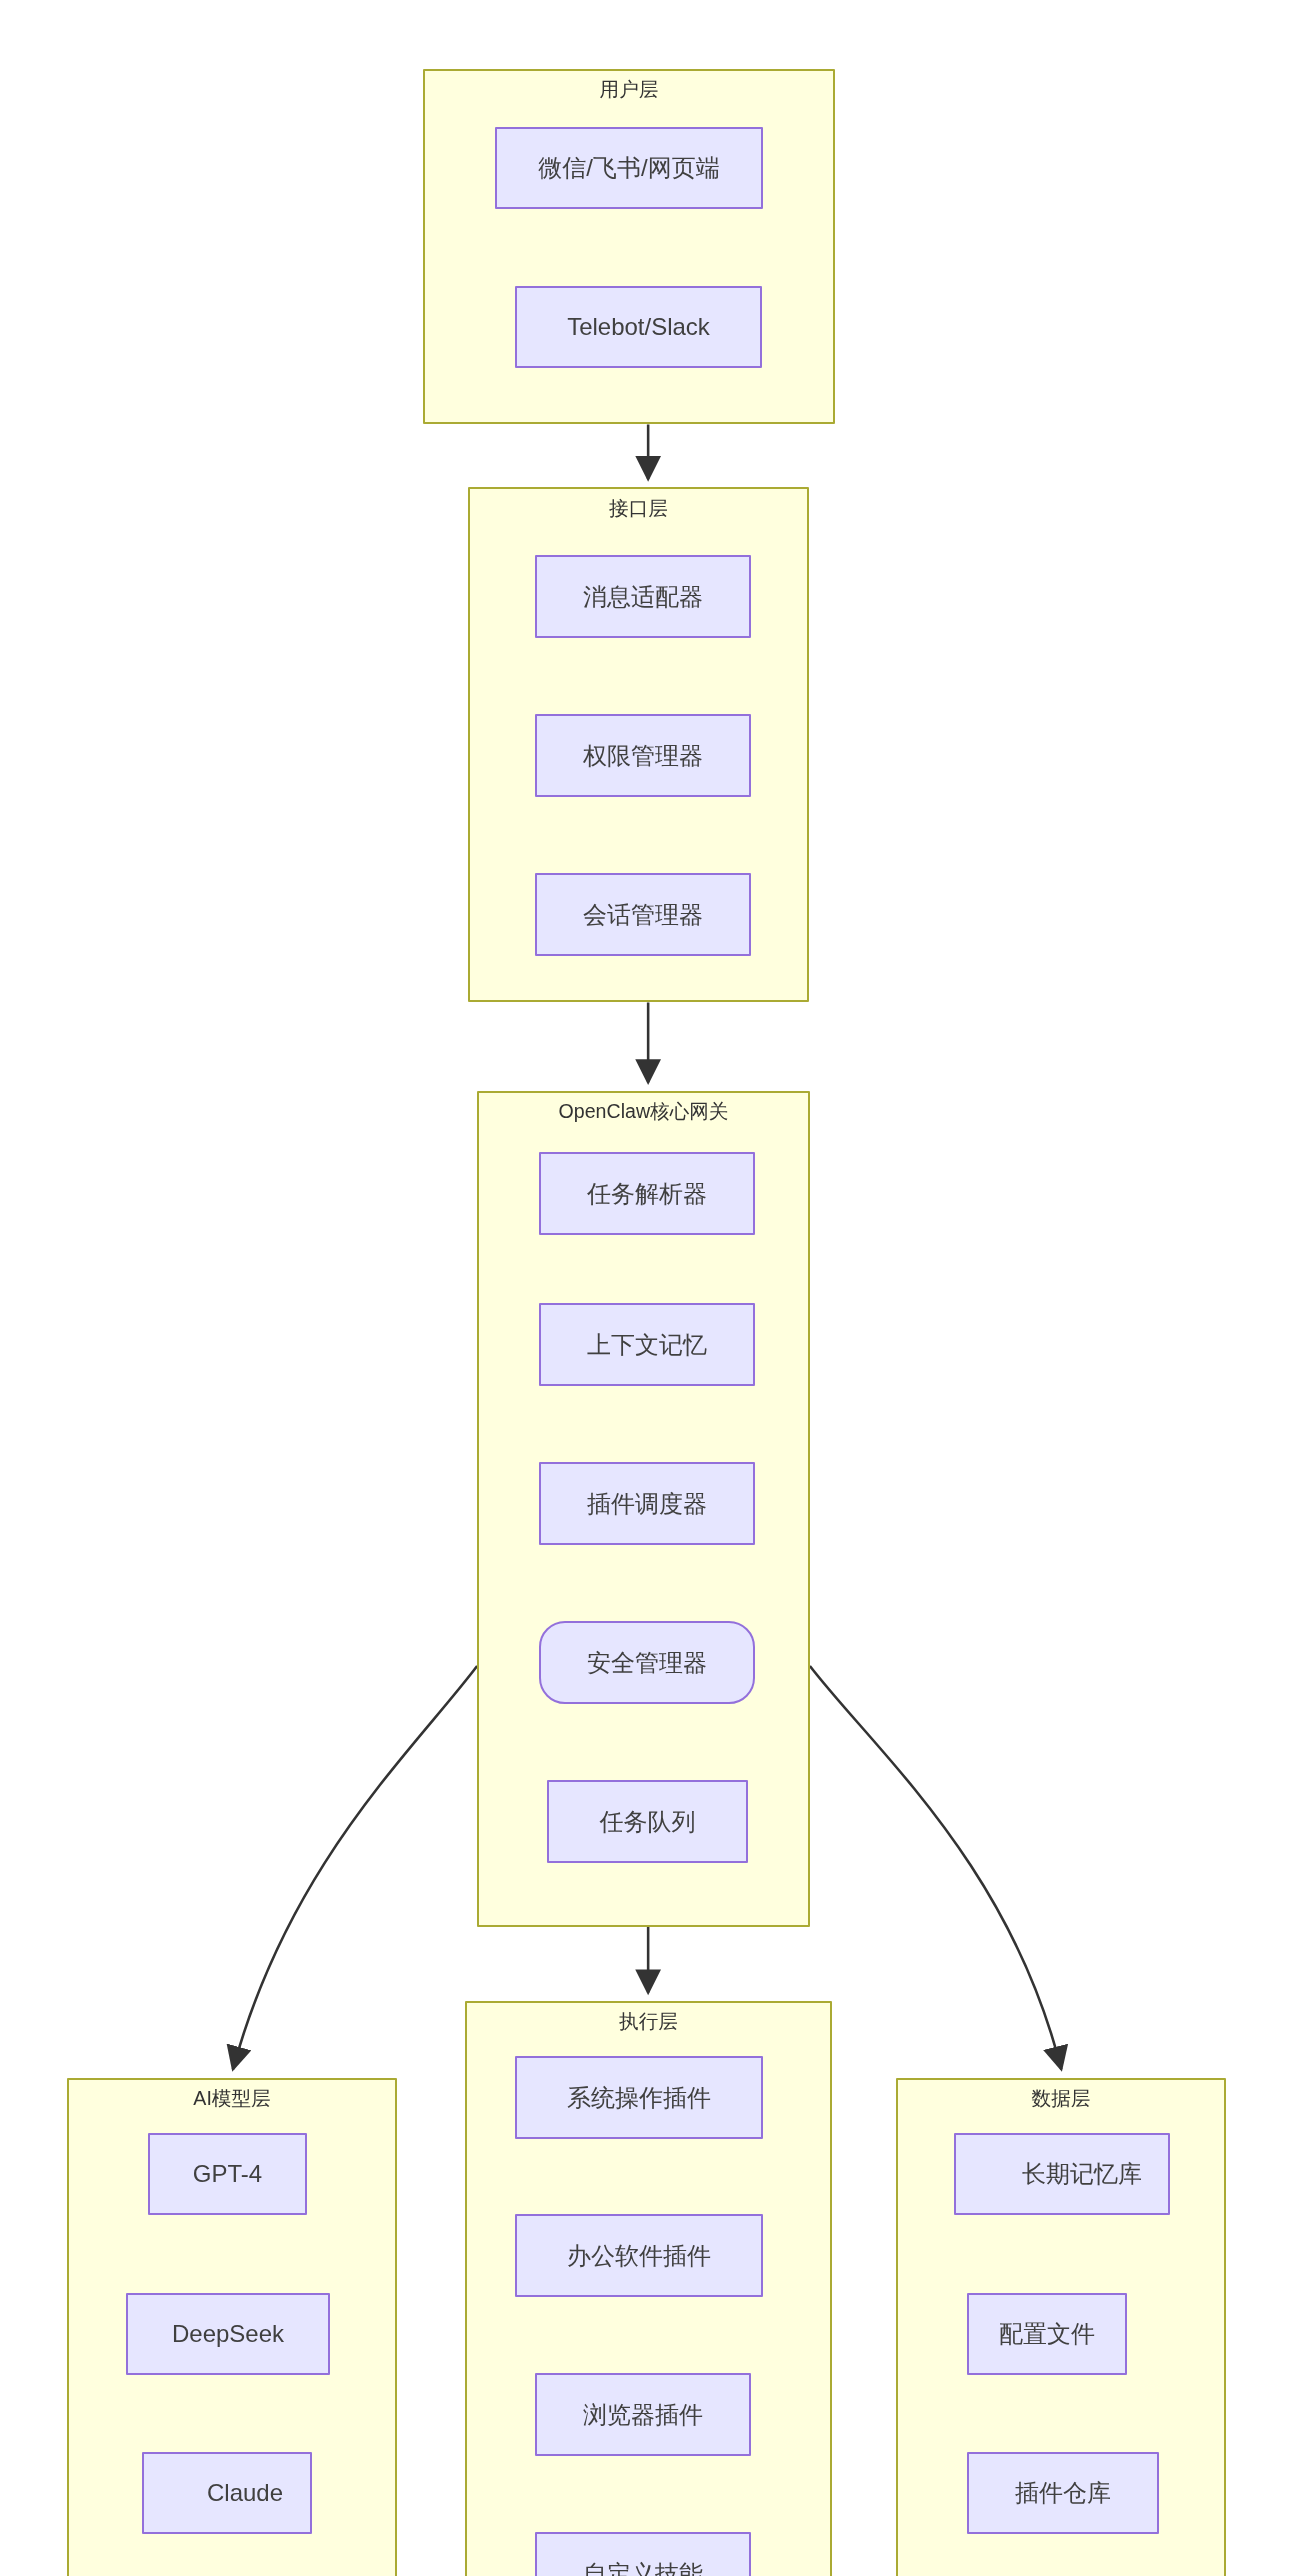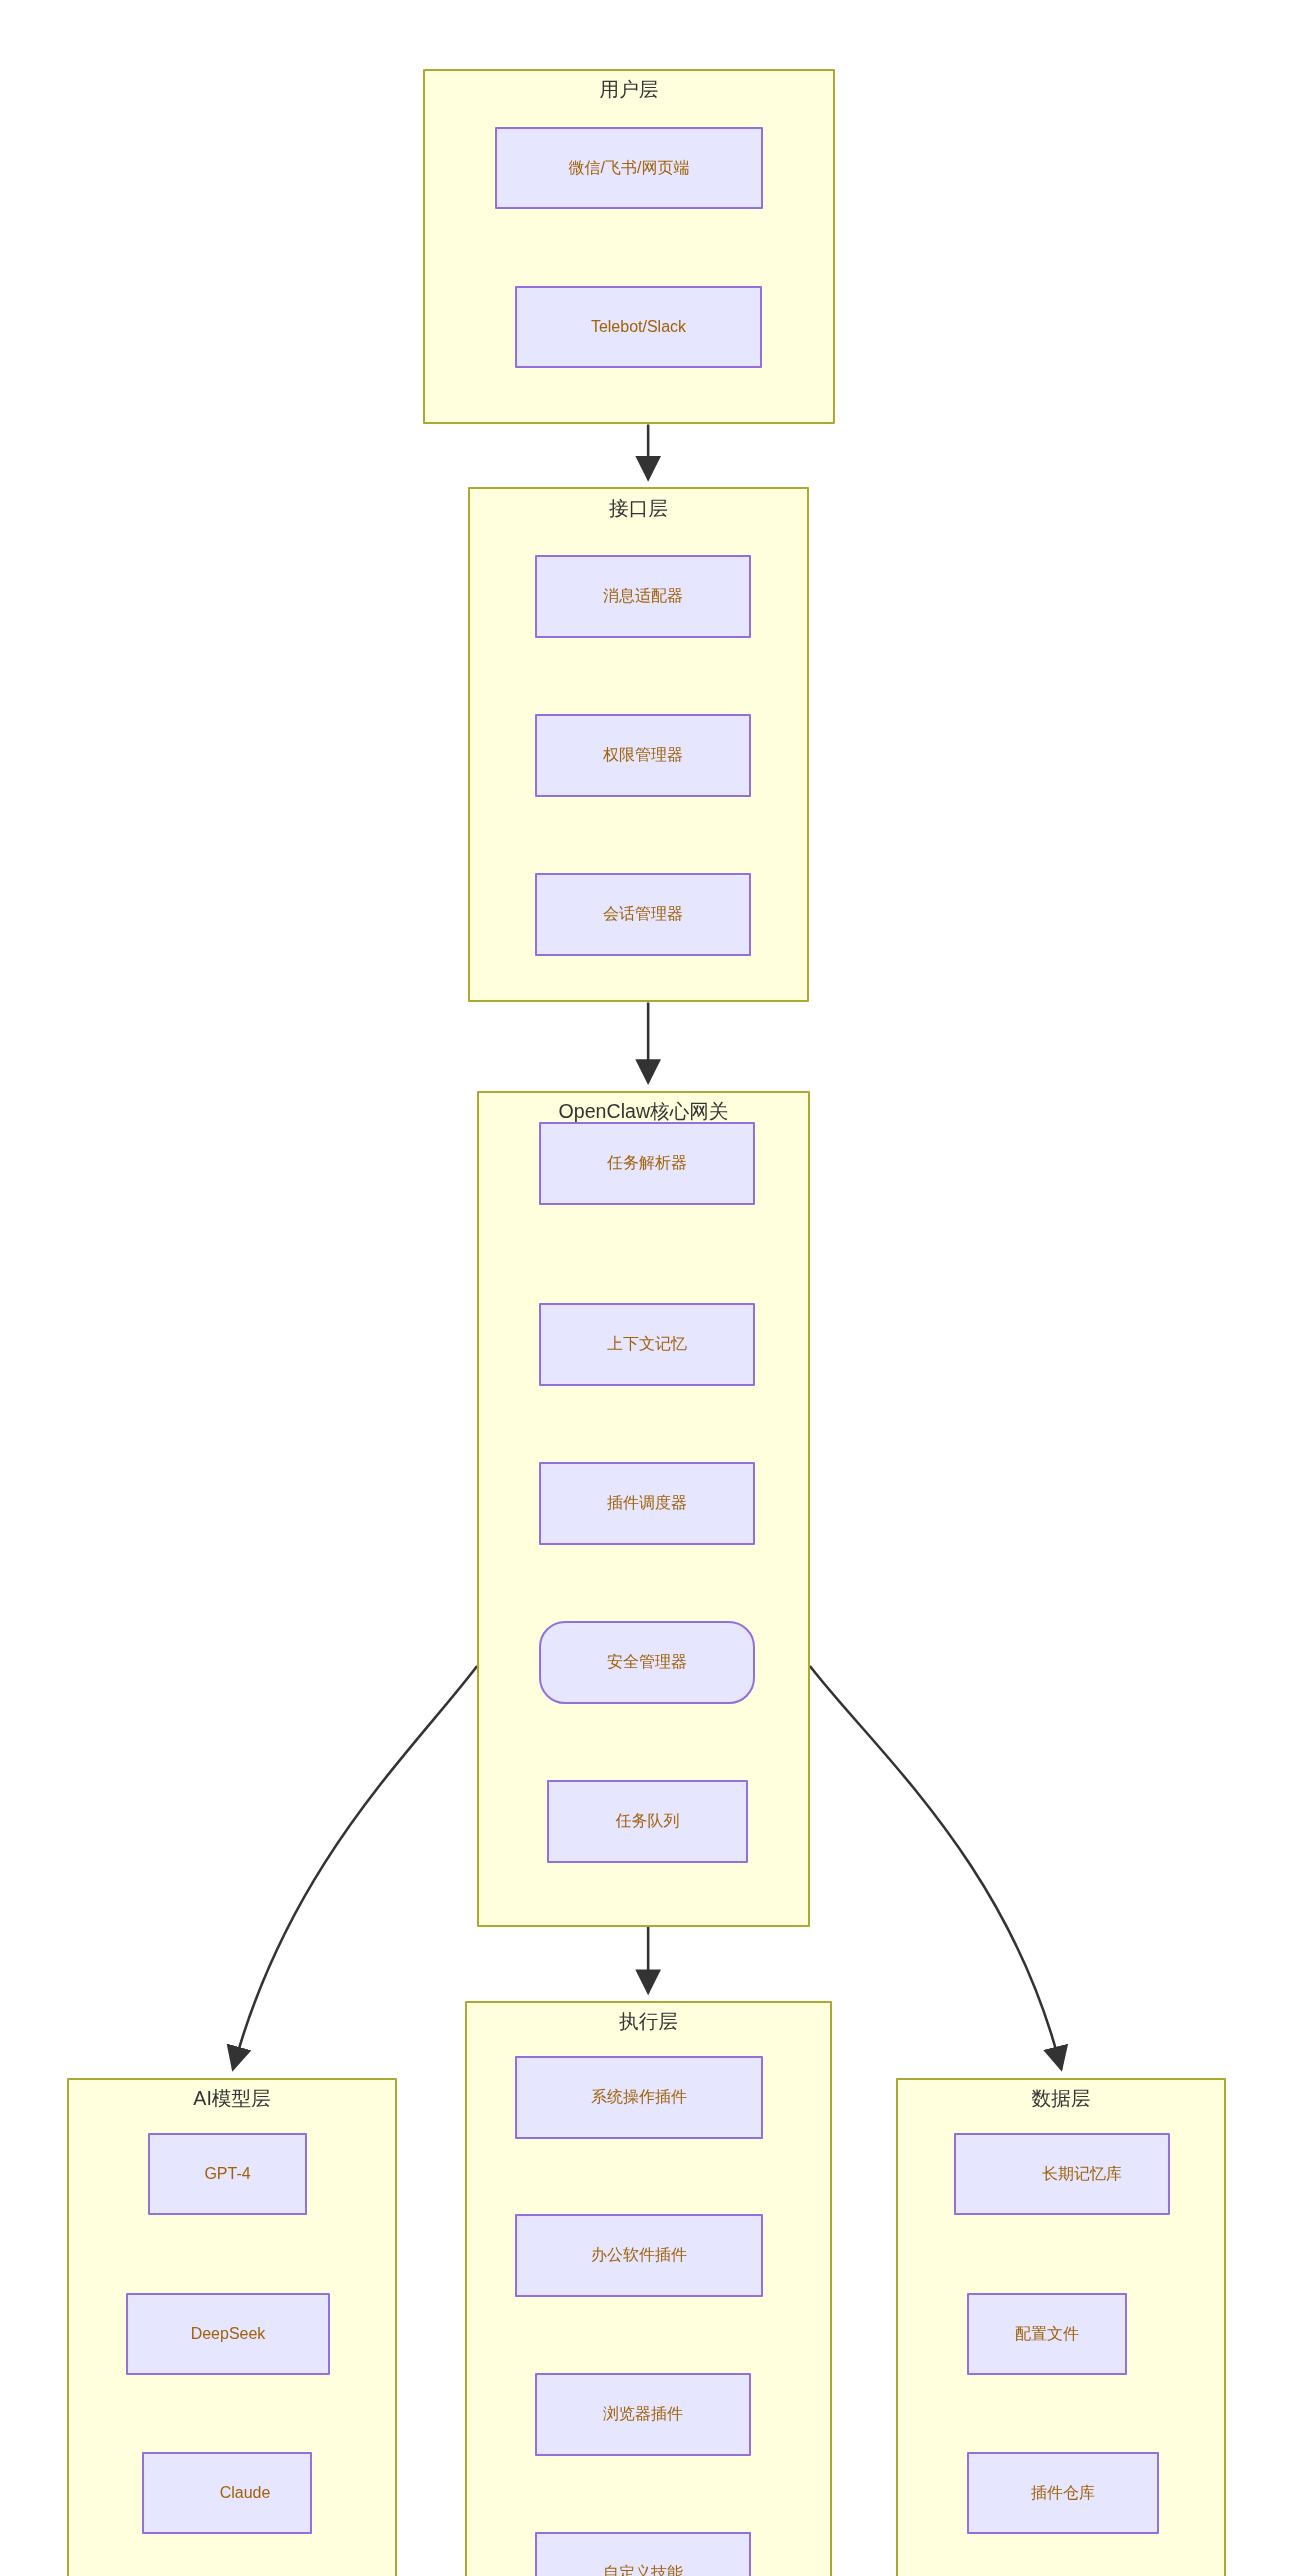--- a/index.html
+++ b/index.html
@@ -46,22 +46,22 @@
   }
   .node {
     position: absolute;
     box-sizing: border-box;
     background: #e6e6ff;
     border: 2.1px solid #9370db;
     border-radius: 1px;
     display: flex;
     align-items: center;
     justify-content: center;
-    color: #a16207;
-    font-size: 16px;
+    color: #404040;
+    font-size: 24px;
     line-height: 1.15;
     text-align: center;
     white-space: nowrap;
     font-family: "Liberation Sans", "DejaVu Sans", sans-serif;
   }
 </style>
 </head>
 <body>
 
 <div id="canvas">
@@ -90,21 +90,21 @@
   <div class="node" style="left:515px; top:286px; width:247px; height:82px;">Telebot/Slack</div>
 
   <div class="cluster" style="left:468px; top:487px; width:341px; height:515px;"></div>
   <div class="cluster-title" style="left:468px; top:498px; width:341px;">接口层</div>
   <div class="node" style="left:535px; top:555px; width:216px; height:83px;">消息适配器</div>
   <div class="node" style="left:535px; top:714px; width:216px; height:83px;">权限管理器</div>
   <div class="node" style="left:535px; top:873px; width:216px; height:83px;">会话管理器</div>
 
   <div class="cluster" style="left:477px; top:1091px; width:333px; height:836px;"></div>
   <div class="cluster-title" style="left:477px; top:1101px; width:333px;">OpenClaw核心网关</div>
-  <div class="node" style="left:539px; top:1122px; width:216px; height:83px;">任务解析器</div>
+  <div class="node" style="left:539px; top:1152px; width:216px; height:83px;">任务解析器</div>
   <div class="node" style="left:539px; top:1303px; width:216px; height:83px;">上下文记忆</div>
   <div class="node" style="left:539px; top:1462px; width:216px; height:83px;">插件调度器</div>
   <div class="node" style="left:539px; top:1621px; width:216px; height:83px;border-radius:26px;">安全管理器</div>
   <div class="node" style="left:547px; top:1780px; width:201px; height:83px;">任务队列</div>
 
   <div class="cluster" style="left:67px; top:2078px; width:330px; height:640px;"></div>
   <div class="cluster-title" style="left:67px; top:2088px; width:330px;">AI模型层</div>
   <div class="node" style="left:148px; top:2133px; width:159px; height:82px;">GPT-4</div>
   <div class="node" style="left:126px; top:2293px; width:204px; height:82px;">DeepSeek</div>
   <div class="node" style="left:142px; top:2452px; width:170px; height:82px;padding-left:36px;">Claude</div>

